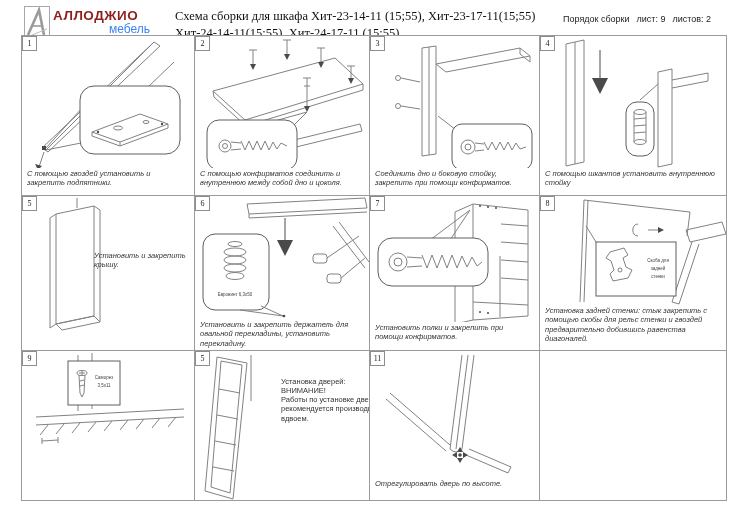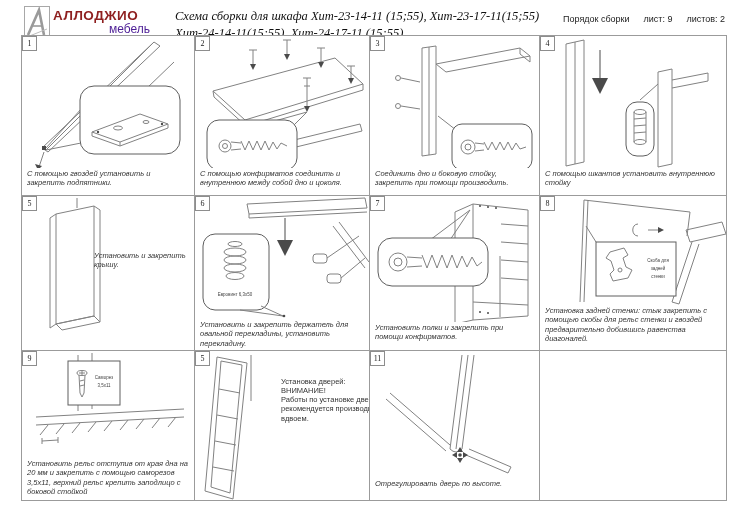--- a/index.html
+++ b/index.html
@@ -2,24 +2,24 @@
 <html><head>
 <meta charset="utf-8">
 <style>
   html,body{margin:0;padding:0;background:#fff;}
   #page{position:relative;width:748px;height:527px;background:#fff;overflow:hidden;
         font-family:"Liberation Sans",sans-serif;color:#2e2e2e;}
   
   #logo-box{position:absolute;left:24px;top:6px;width:24px;height:31px;border:1px solid #a8a8a8;}
   #brand{position:absolute;left:53px;top:9px;line-height:1.05;}
   #brand .top{font-size:13.5px;font-weight:bold;letter-spacing:.5px;color:#8e1f1f;}
-  #brand .bot{font-size:12px;color:#4c1d95;margin-left:28px;padding-left:28px;}
+  #brand .bot{font-size:12px;color:#3b82f6;margin-left:28px;padding-left:28px;}
   #title{position:absolute;left:175px;top:8px;font-family:"Liberation Serif",serif;
-         font-size:12.5px;color:#101010;line-height:1.35;font-style:italic;}
-  #order{position:absolute;left:563px;top:14px;font-size:9px;color:#222;display:flex;gap:14px;align-items:baseline;}
+         font-size:12.5px;color:#101010;line-height:1.35;}
+  #order{position:absolute;left:563px;top:14px;font-size:9px;color:#222;display:flex;gap:7px;align-items:baseline;}
   
   #grid{position:absolute;left:21px;top:35px;display:grid;
         grid-template-columns:173px 175px 170px 187px;
         grid-template-rows:160px 155px 150px;
         border-top:1px solid #9b9b9b;border-left:1px solid #9b9b9b;}
   .cell{position:relative;border-right:1px solid #9b9b9b;border-bottom:1px solid #9b9b9b;overflow:hidden;background:#fff;}
   .num{position:absolute;top:0;left:0;width:13px;height:13px;border:1px solid #8d8d8d;
        background:#fff;z-index:3;display:flex;align-items:center;justify-content:center;
        font-family:"Liberation Serif",serif;font-size:8px;color:#222;}
   .txt{position:absolute;font-size:7.5px;line-height:1.25;color:#333;z-index:2;font-style:italic;}
@@ -119,21 +119,21 @@
         <circle class="ln" cx="28" cy="70" r="2.5"></circle>
           <path class="ln" d="M31,70 L50,73"></path>
         <path class="ln" d="M68,80 L86,94"></path>
         <rect class="co" x="82" y="88" width="80" height="46" rx="10"></rect>
         <circle class="ln" cx="98" cy="111" r="7"></circle>
           <circle class="ln" cx="98" cy="111" r="3"></circle>
         <path class="ln" d="M105,107 L114,108 M105,115 L114,114"></path>
         <polyline class="ln" points="114,106 118,114 122,106 126,114 130,106 134,114 138,106 142,114 146,107 150,113"></polyline>
         <path class="ln" d="M150,113 L156,111"></path>
       </svg>
-      <div class="txt" style="left:5px;top:133px;width:158px">Соединить дно и боковую стойку, закрепить при помощи производить.</div>
+      <div class="txt" style="left:5px;top:133px;width:158px">Соединить дно и боковую стойку, закрепить при помощи конфирматов.</div>
     </div>
 
     <div class="cell">
       <div class="num">4</div>
       <svg class="draw" width="186" height="132" viewBox="0 0 186 132">
         <path class="ln" d="M26,8 L44,4 L44,126 L26,130 Z M35,6 L35,128"></path>
         <path class="dk" d="M60,14 L60,44" stroke-width="4"></path>
         <polygon class="fl" points="52,42 68,42 60,58"></polygon>
         <path class="ln" d="M118,36 L132,33 L132,128 L118,131 Z"></path>
         <path class="ln" d="M132,44 L168,37 M132,52 L168,45 M168,37 L168,45"></path>
@@ -235,21 +235,20 @@
         <ellipse class="ln" cx="60" cy="22" rx="5" ry="2.5"></ellipse>
         <path class="ln" d="M57,22 L63,22 M60,20 L60,24"></path>
         <path class="ln" d="M57,24 L58,42 M63,24 L62,42 M58,42 L60,46 L62,42"></path>
         <path class="ln" d="M58,30 L62,29 M58,35 L62,34"></path>
         <text class="lbl" x="82" y="28" text-anchor="middle">Саморез</text>
         <text class="lbl" x="82" y="36" text-anchor="middle">3,5х11</text>
         <path class="ln" d="M14,66 L162,58 M14,74 L162,66"></path>
         <path class="ln" d="M18,84 l8,-10 M34,83 l8,-10 M50,82 l8,-10 M66,81 l8,-10 M82,80 l8,-10 M98,79 l8,-10 M114,78 l8,-10 M130,77 l8,-10 M146,76 l8,-10"></path>
         <path class="ln" d="M20,90 L36,89 M20,87 L20,93 M36,86 L36,92"></path>
       </svg>
-      <div class="txt" style="left:5px;top:108px;width:162px">Установить рельс  отступив от края дна на 20 мм и закрепить  с помощью саморезов 3,5х11, верхний рельс крепить заподлицо с боковой стойкой</div>
     </div>
 
     <div class="cell">
       <div class="num">5</div>
       <svg class="draw" width="64" height="150" viewBox="0 0 64 150">
         <path class="ln" d="M22,6 L52,12 L38,148 L10,140 Z"></path>
         <path class="ln" d="M26,10 L47,14 L35,142 L16,136 Z"></path>
         <path class="ln" d="M24,38 L45,42 M22,64 L43,68 M20,90 L41,94 M18,116 L39,120"></path>
         <path class="ln" d="M56,4 L56,50"></path>
       </svg>

